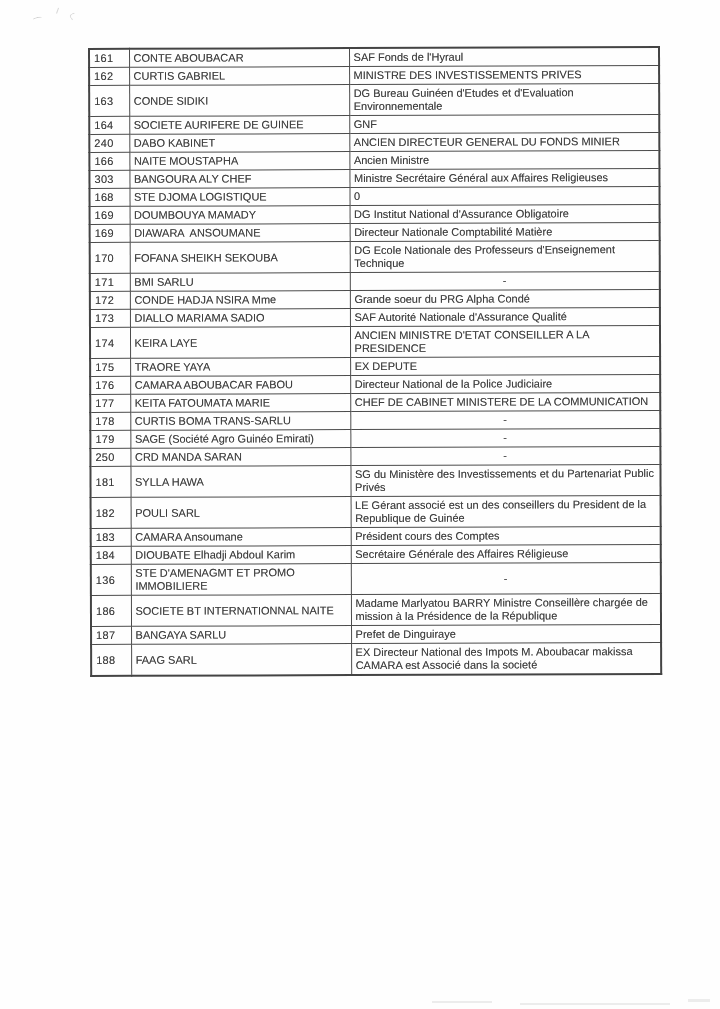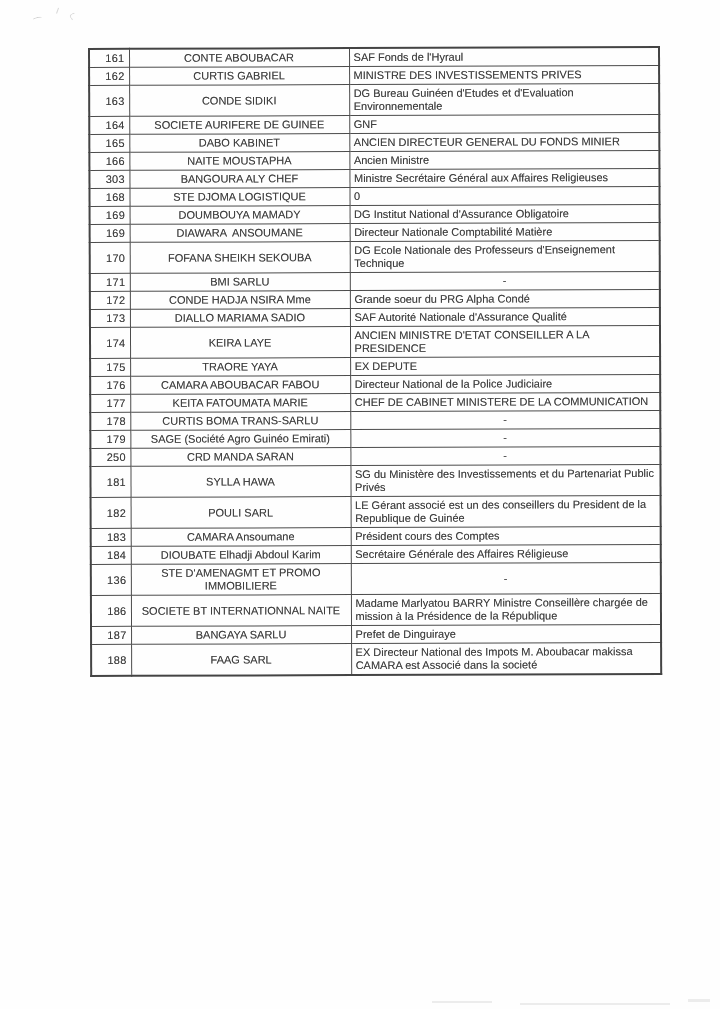--- a/index.html
+++ b/index.html
@@ -45,22 +45,22 @@
     color: #3d3d3d;
     font-size: 11px;
     line-height: 13px;
   }
   table.registry td {
     border: 1px solid #4c4c4c;
     vertical-align: middle;
     padding: 2px 4px;
   }
   table.registry { border: 2px solid #444; }
-  td.c-num   { width: 40px;  text-align: right; letter-spacing: 0.3px; margin-left: 45px; }
-  td.c-name  { width: 220px; padding-left: 8px; white-space: pre; overflow: hidden; text-align: center; }
+  td.c-num   { width: 40px;  text-align: left; letter-spacing: 0.3px; margin-left: 45px; }
+  td.c-name  { width: 220px; padding-left: 8px; white-space: pre; overflow: hidden; }
   td.c-desc  { width: 310px; padding-left: 6px; }
   td.c-desc.dash { text-align: center; }
 
   
   table.registry td {
     text-shadow: 0 0 0.5px rgba(70,70,70,0.55);
   }
 
   
   .edge-art { position: absolute; background: #d9d9d9; opacity: 0.5; }
@@ -99,21 +99,21 @@
       <td class="c-desc">DG Bureau Guinéen d'Etudes et d'Evaluation Environnementale</td>
     </tr>
 
     <tr>
       <td class="c-num">164</td>
       <td class="c-name">SOCIETE AURIFERE DE GUINEE</td>
       <td class="c-desc">GNF</td>
     </tr>
 
     <tr>
-      <td class="c-num">165</td>
+      <td class="c-num">240</td>
       <td class="c-name">DABO KABINET</td>
       <td class="c-desc">ANCIEN DIRECTEUR GENERAL DU FONDS MINIER</td>
     </tr>
 
     <tr>
       <td class="c-num">166</td>
       <td class="c-name">NAITE MOUSTAPHA</td>
       <td class="c-desc">Ancien Ministre</td>
     </tr>
 

